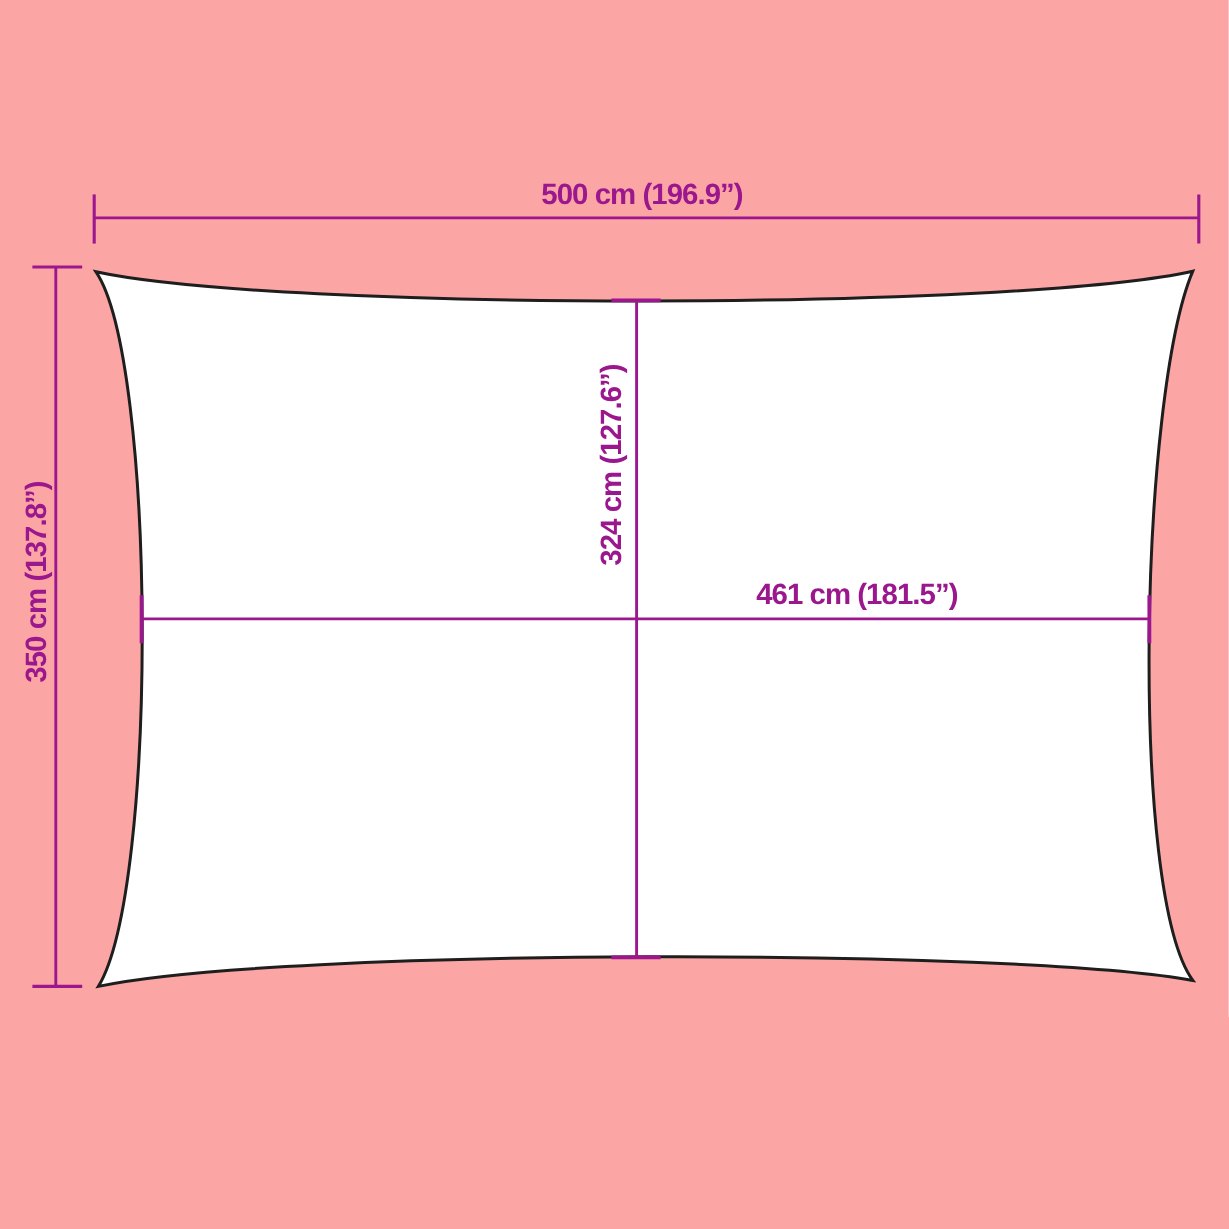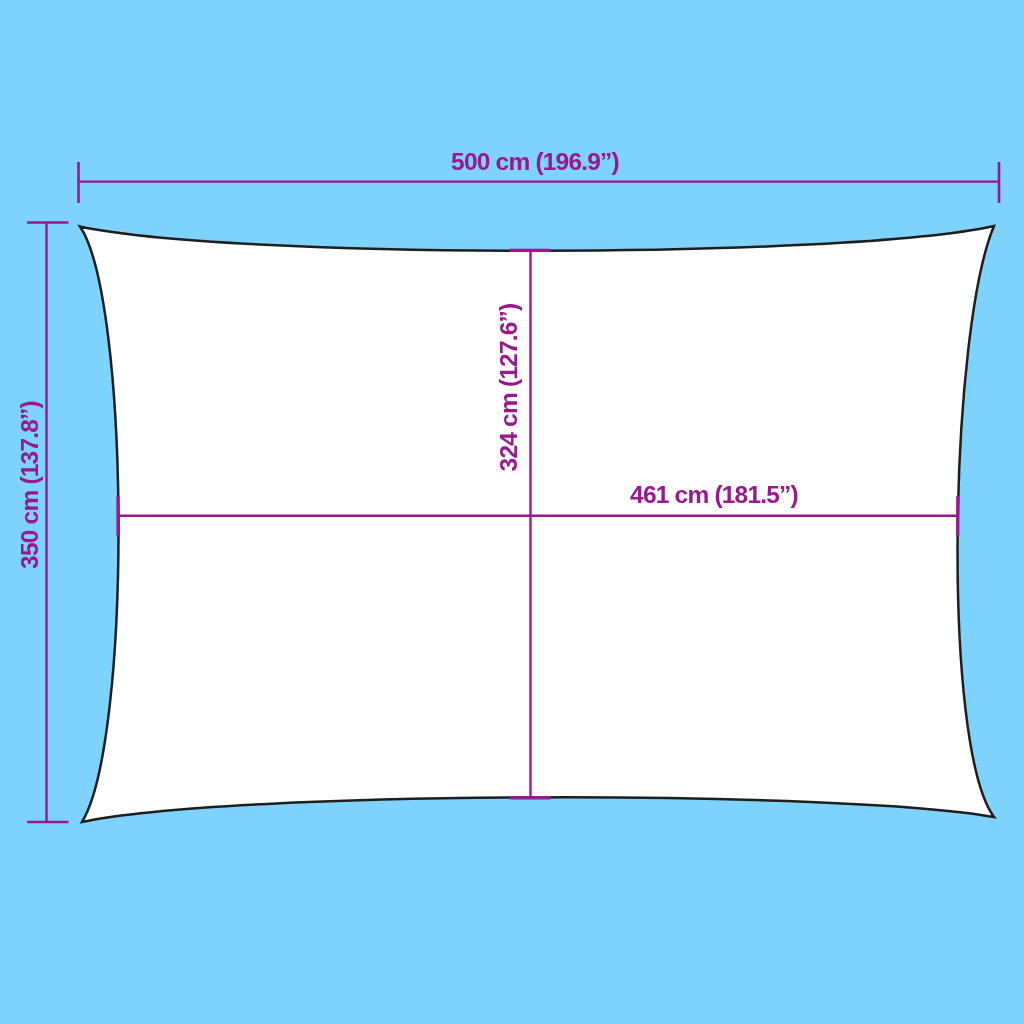--- a/index.html
+++ b/index.html
@@ -1,16 +1,16 @@
 <!DOCTYPE html>
 <html><head>
 <meta charset="utf-8">
 <style>
   html,body{margin:0;padding:0;background:#ffffff;}
-  .page{position:relative;width:1024px;height:1024px;background:#7dd3fc;overflow:hidden;}
+  .page{position:relative;width:1024px;height:1024px;background:#fca5a5;overflow:hidden;}
   svg{position:absolute;left:0;top:0;}
   text{font-family:"Liberation Sans",sans-serif;font-weight:bold;font-size:24.5px;fill:#9B178D;letter-spacing:-0.8px;}
 </style>
 </head>
 <body>
 <div class="page">
 <svg width="1024" height="1024" viewBox="0 0 1024 1024">
 
   <path d="M 80,226.5 C 230,259 844,259 994,226 C 950,330 941,745 994,817 C 846,790 232,790 82,822 C 132,740 130,300 80,226.5 Z" fill="#ffffff" stroke="#1e1e1e" stroke-width="2.5" stroke-linejoin="miter"></path>
 

